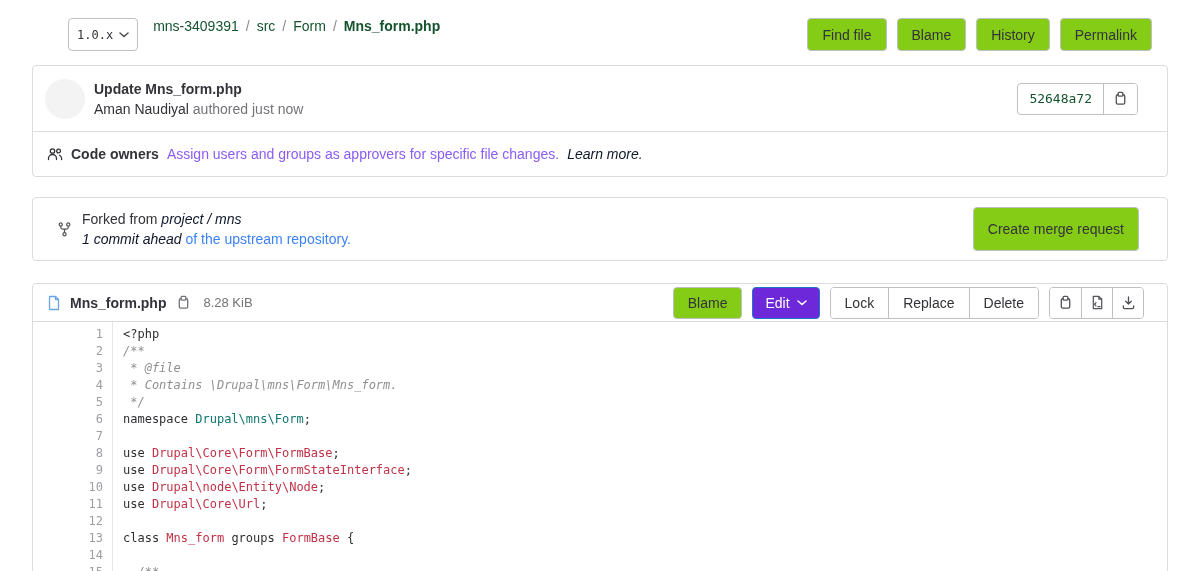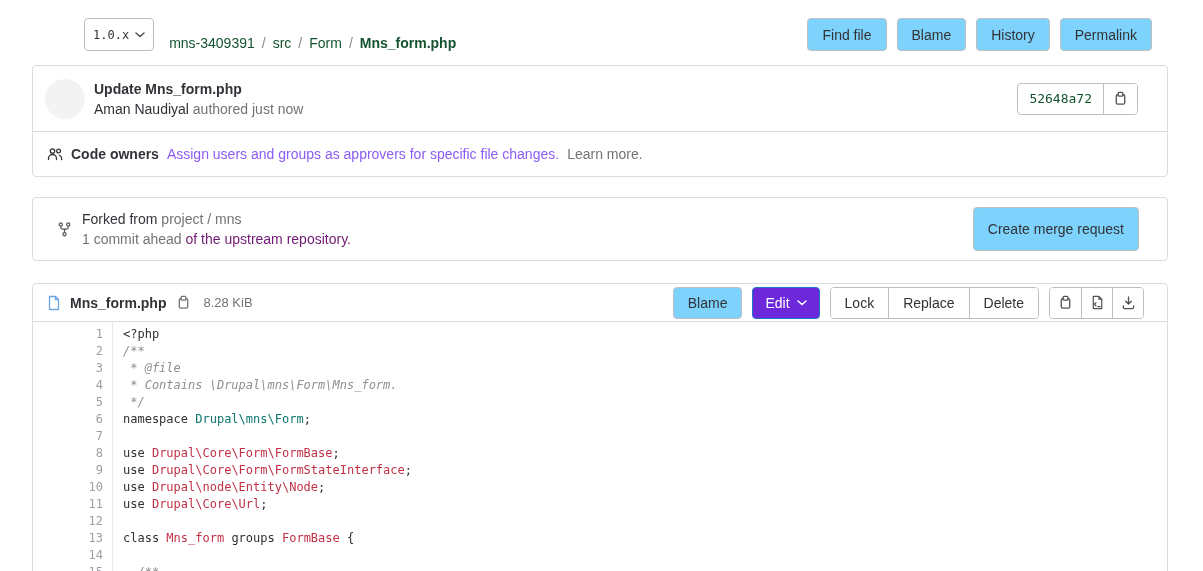--- a/index.html
+++ b/index.html
@@ -5,31 +5,31 @@
   * { box-sizing: border-box; }
   html, body { margin: 0; padding: 0; }
   body {
     width: 1203px; height: 571px; overflow: hidden; position: relative;
     background: #fff; color: #333238;
     font-family: "Liberation Sans", sans-serif; font-size: 14px;
   }
   .mono { font-family: "DejaVu Sans Mono", monospace; }
 
   
-  .topbar { position: absolute; left: 48px; top: 18px; right: 32px; height: 33px; display: flex; align-items: flex-end; padding-left: 36px; }
+  .topbar { position: absolute; left: 32px; top: 18px; right: 32px; height: 33px; display: flex; align-items: flex-start; padding-left: 36px; }
   .branch-btn { height: 33px; padding: 0 8px; display: inline-flex; align-items: center; gap: 6px;
     background: #fff; border: 1px solid #bfbfc3; border-radius: 4px; cursor: pointer;
     font-family: "DejaVu Sans Mono", monospace; font-size: 12px; color: #333238; }
   .chev { display: flex; color: #535158; }
   .breadcrumb { margin-left: 15px; display: flex; align-items: center; gap: 7px; font-size: 14px; }
   .breadcrumb .crumb { color: #14532d; text-decoration: none; cursor: pointer; }
   .breadcrumb .crumb.last { font-weight: 700; }
   .breadcrumb .sep { color: #89888d; }
   .top-actions { margin-left: auto; margin-right: 19px; display: flex; gap: 10px; }
-  .btn { height: 33px; padding: 0 14px; background: #7dd3fc; border: 1px solid #bfbfc3; border-radius: 4px;
+  .btn { height: 33px; padding: 0 14px; background: #84cc16; border: 1px solid #bfbfc3; border-radius: 4px;
     font-family: inherit; font-size: 14px; color: #333238; cursor: pointer; white-space: nowrap; }
 
   
   .card { position: absolute; left: 32px; width: 1136px; background: #fff;
     border: 1px solid #dcdcde; border-radius: 4px; }
 
   
   .commit-card { top: 65px; height: 112px; }
   .commit-row { height: 66px; display: flex; align-items: center; padding: 0 0 0 12px;
     border-bottom: 1px solid #dcdcde; }
@@ -42,27 +42,27 @@
   .sha-group { margin-left: auto; margin-right: 29px; height: 32px; display: flex; align-items: stretch;
     border: 1px solid #bfbfc3; border-radius: 4px; overflow: hidden; }
   .sha { display: flex; align-items: center; padding: 0 11px; font-size: 13px; color: #14532d; }
   .sha-copy { width: 34px; border: none; border-left: 1px solid #bfbfc3; background: #fff; color: #535158;
     display: flex; align-items: center; justify-content: center; cursor: pointer; }
 
   .owners-row { height: 44px; display: flex; align-items: center; padding: 0 14px; gap: 8px; font-size: 14px; }
   .owners-icon { display: flex; color: #333238; flex: none; }
   .owners-label { font-weight: 700; }
   .owners-desc { color: #8b5cf6; }
-  .link { color: #737373; text-decoration: none; cursor: pointer; }
+  .link { color: #0f172a; text-decoration: none; cursor: pointer; font-style: italic; }
 
   
   .fork-card { top: 197px; height: 64px; display: flex; align-items: center; padding: 0 28px 0 24px; }
   .fork-icon { display: flex; color: #535158; margin-right: 10px; flex: none; }
   .fork-text { font-size: 14px; line-height: 20px; }
-  .fork-line2-rest { color: #701a75; }
+  .fork-line2-rest { color: #3b82f6; }
   .create-mr { margin-left: auto; height: 44px; }
 
   
   .file-card { top: 283px; height: 290px; border-radius: 4px 4px 0 0; overflow: hidden; }
   .file-header { height: 37px; display: flex; align-items: center; padding: 0 23px 0 13px; }
   .file-doc-icon { display: flex; margin-right: 8px; flex: none; }
   .file-name { font-weight: 700; font-size: 14px; }
   .icon-btn-plain { border: none; background: none; padding: 0; margin-left: 10px; color: #737278;
     display: flex; align-items: center; cursor: pointer; }
   .file-size { margin-left: 12px; font-size: 13px; color: #737278; }

